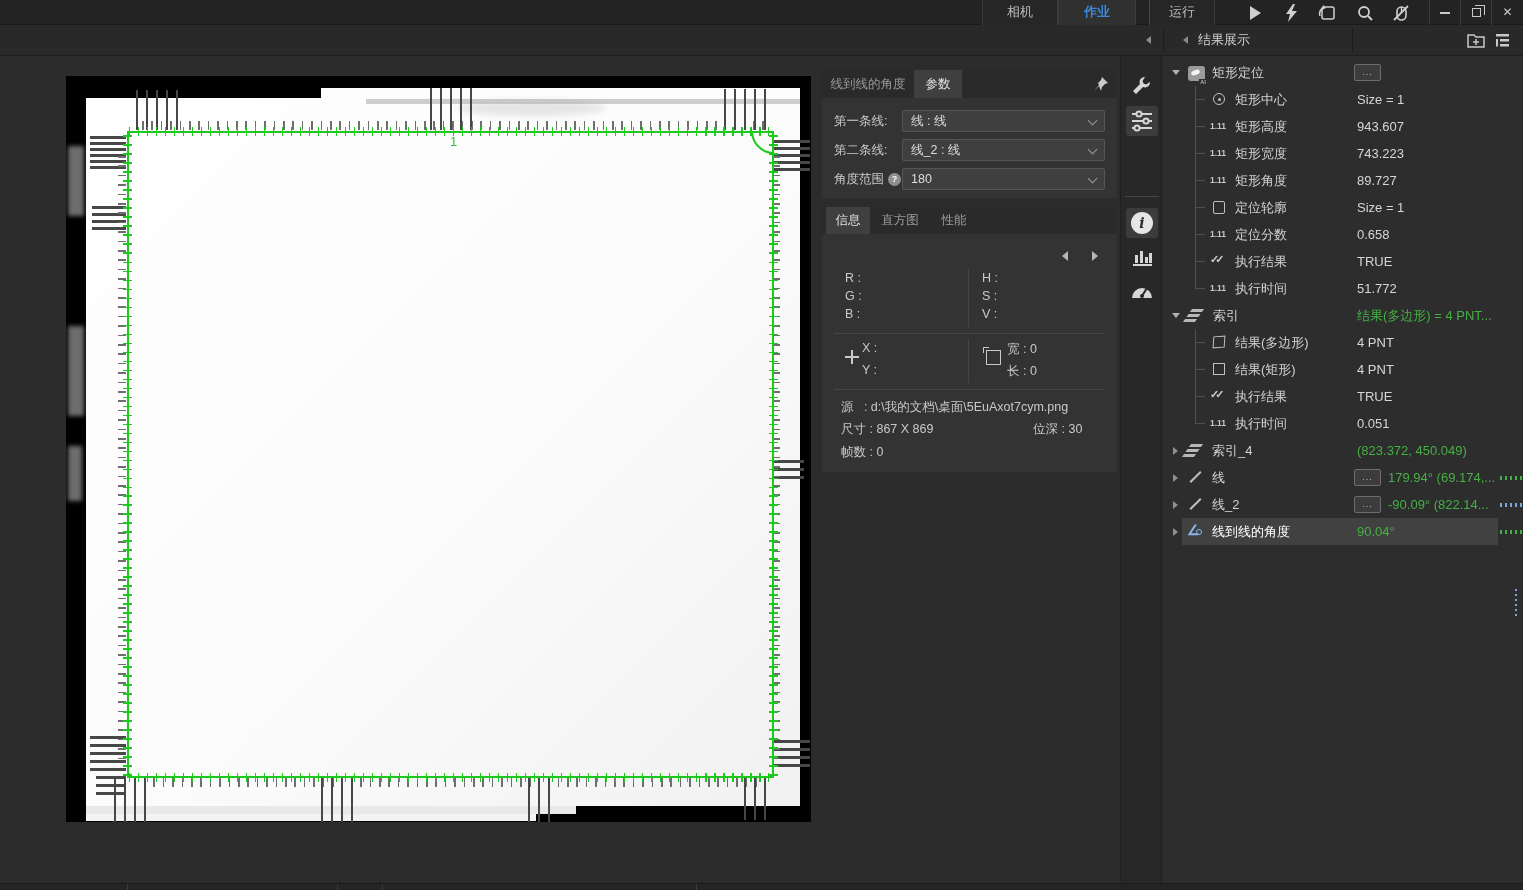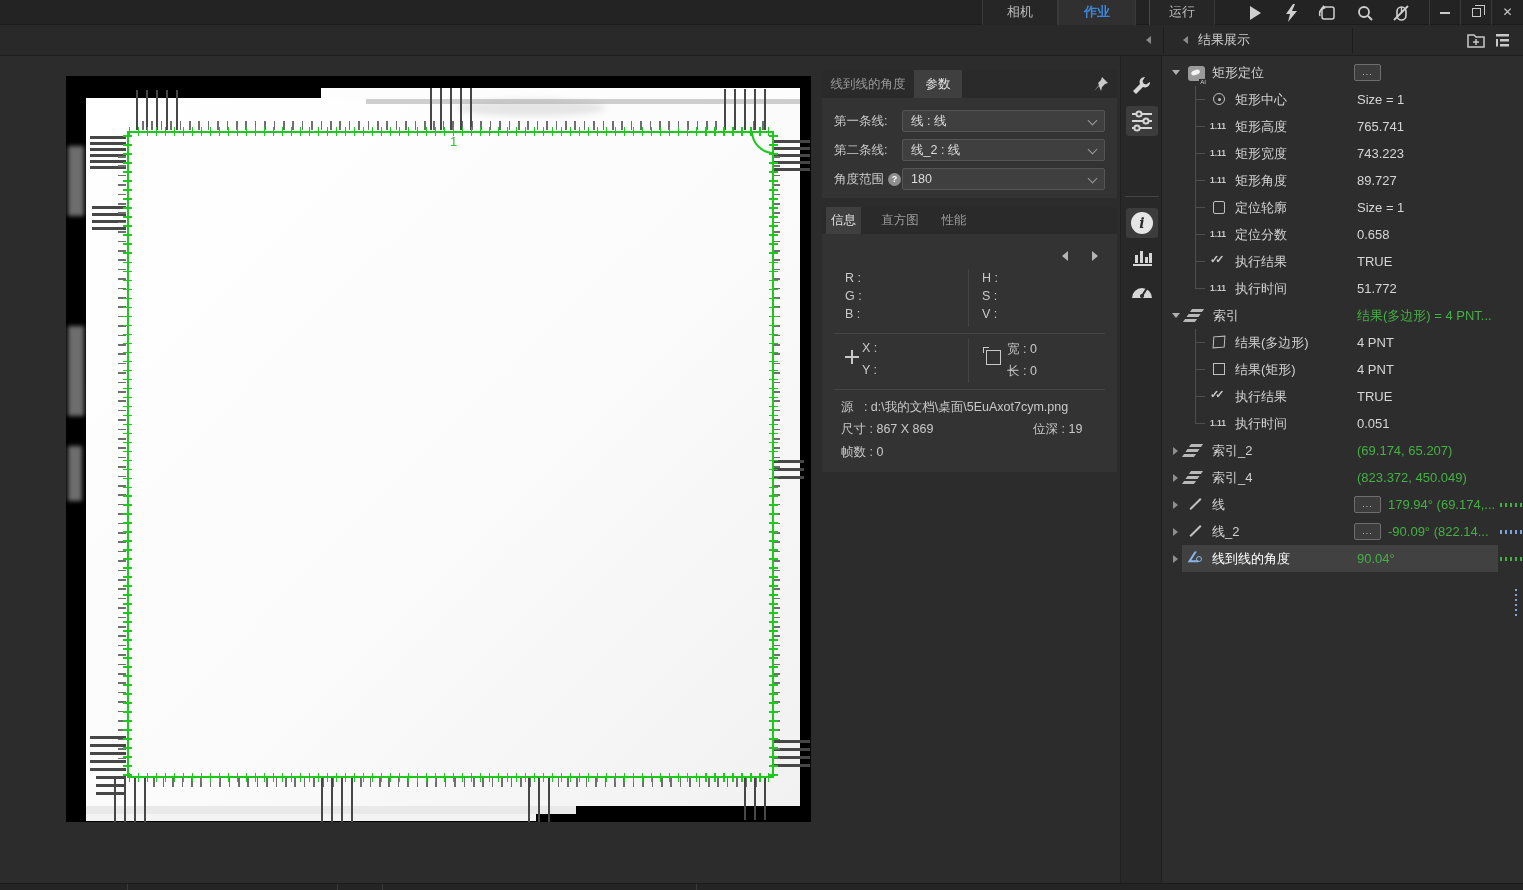--- a/index.html
+++ b/index.html
@@ -89,21 +89,21 @@
     line-height:20px; padding-left:8px; }
   .fsel .dd { position:absolute; right:8px; top:6px; width:7px; height:7px;
     border-right:1.5px solid #9a9a9a; border-bottom:1.5px solid #9a9a9a;
     transform:rotate(45deg); }
   .help-circ { display:inline-block; width:13px; height:13px; border-radius:50%;
     background:#8f8f8f; color:#fff; font-size:9px; font-weight:bold; text-align:center;
     line-height:13px; vertical-align:1px; margin-left:4px; }
 
   #info-card { left:822px; top:207px; width:295px; height:265px; }
   .card-head2 { position:absolute; left:0; top:0; right:0; height:27px; background:#2a2a2a; }
-  #ip-tab1 { left:4px; width:35px; } #ip-tab2 { left:50px; width:56px; } #ip-tab3 { left:110px; width:44px; }
+  #ip-tab1 { left:4px; width:44px; } #ip-tab2 { left:50px; width:56px; } #ip-tab3 { left:110px; width:44px; }
   .nav-arrow { position:absolute; top:44px; width:0; height:0;
     border-top:5px solid transparent; border-bottom:5px solid transparent; }
   #nav-prev { left:240px; border-right:6px solid #b5b5b5; }
   #nav-next { left:270px; border-left:6px solid #b5b5b5; }
   .ilab { position:absolute; font-size:12.5px; color:#c9c9c9; }
   .vdiv { position:absolute; width:1px; background:#454545; }
   .hdiv { position:absolute; height:1px; background:#454545; }
   .move-icon { position:absolute; width:16px; height:16px; }
   .move-icon:before { content:""; position:absolute; left:7px; top:1px; width:2px; height:14px; background:#c9c9c9; }
   .move-icon:after { content:""; position:absolute; left:1px; top:7px; width:14px; height:2px; background:#c9c9c9; }
@@ -666,21 +666,21 @@
       <span>0</span>
     </div>
     <div class="hdiv" style="left:12px; top:182px; width:271px;"></div>
     <div class="ilab" style="left:19px; top:192px;">
       <span>源</span>&nbsp;&nbsp;&nbsp;<span>: d:\我的文档\桌面\5EuAxot7cym.png</span>
     </div>
     <div class="ilab" style="left:19px; top:214px;">
       <span>尺寸 :</span> <span>867 X 869</span>
     </div>
     <div class="ilab" style="left:211px; top:214px;">
-      <span>位深 :</span> <span>19</span>
+      <span>位深 :</span> <span>30</span>
     </div>
     <div class="ilab" style="left:19px; top:237px;">
       <span>帧数 :</span> <span>0</span>
     </div>
   </div>
 
   <div id="vtoolbar">
     <div class="vt-item" id="vt-wrench">
       <svg width="24" height="24" style="margin-top:3px;">
         <path d="M20 7 a5 5 0 0 1 -7 5 l-7 7 -3 -3 7 -7 a5 5 0 0 1 5 -7 l-2.5 4 1 2.5 2.5 1 z" fill="#d6d6d6"></path>
@@ -727,21 +727,21 @@
           <span class="more">...</span>
         </div>
         <div class="trow child">
           <span class="ticon i-target"></span>
           <span class="tlabel">矩形中心</span>
           <span class="tval">Size = 1</span>
         </div>
         <div class="trow child">
           <span class="ticon i-number"></span>
           <span class="tlabel">矩形高度</span>
-          <span class="tval">765.741</span>
+          <span class="tval">943.607</span>
         </div>
         <div class="trow child">
           <span class="ticon i-number"></span>
           <span class="tlabel">矩形宽度</span>
           <span class="tval">743.223</span>
         </div>
         <div class="trow child">
           <span class="ticon i-number"></span>
           <span class="tlabel">矩形角度</span>
           <span class="tval">89.727</span>
@@ -784,26 +784,20 @@
         </div>
         <div class="trow child">
           <span class="ticon i-check"></span>
           <span class="tlabel">执行结果</span>
           <span class="tval">TRUE</span>
         </div>
         <div class="trow child last">
           <span class="ticon i-number"></span>
           <span class="tlabel">执行时间</span>
           <span class="tval">0.051</span>
-        </div>
-        <div class="trow">
-          <span class="exp right"></span>
-          <span class="ticon i-layers"></span>
-          <span class="tlabel">索引_2</span>
-          <span class="tval green">(69.174, 65.207)</span>
         </div>
         <div class="trow">
           <span class="exp right"></span>
           <span class="ticon i-layers"></span>
           <span class="tlabel">索引_4</span>
           <span class="tval green">(823.372, 450.049)</span>
         </div>
         <div class="trow hasbtn">
           <span class="exp right"></span>
           <span class="ticon i-line"></span>

